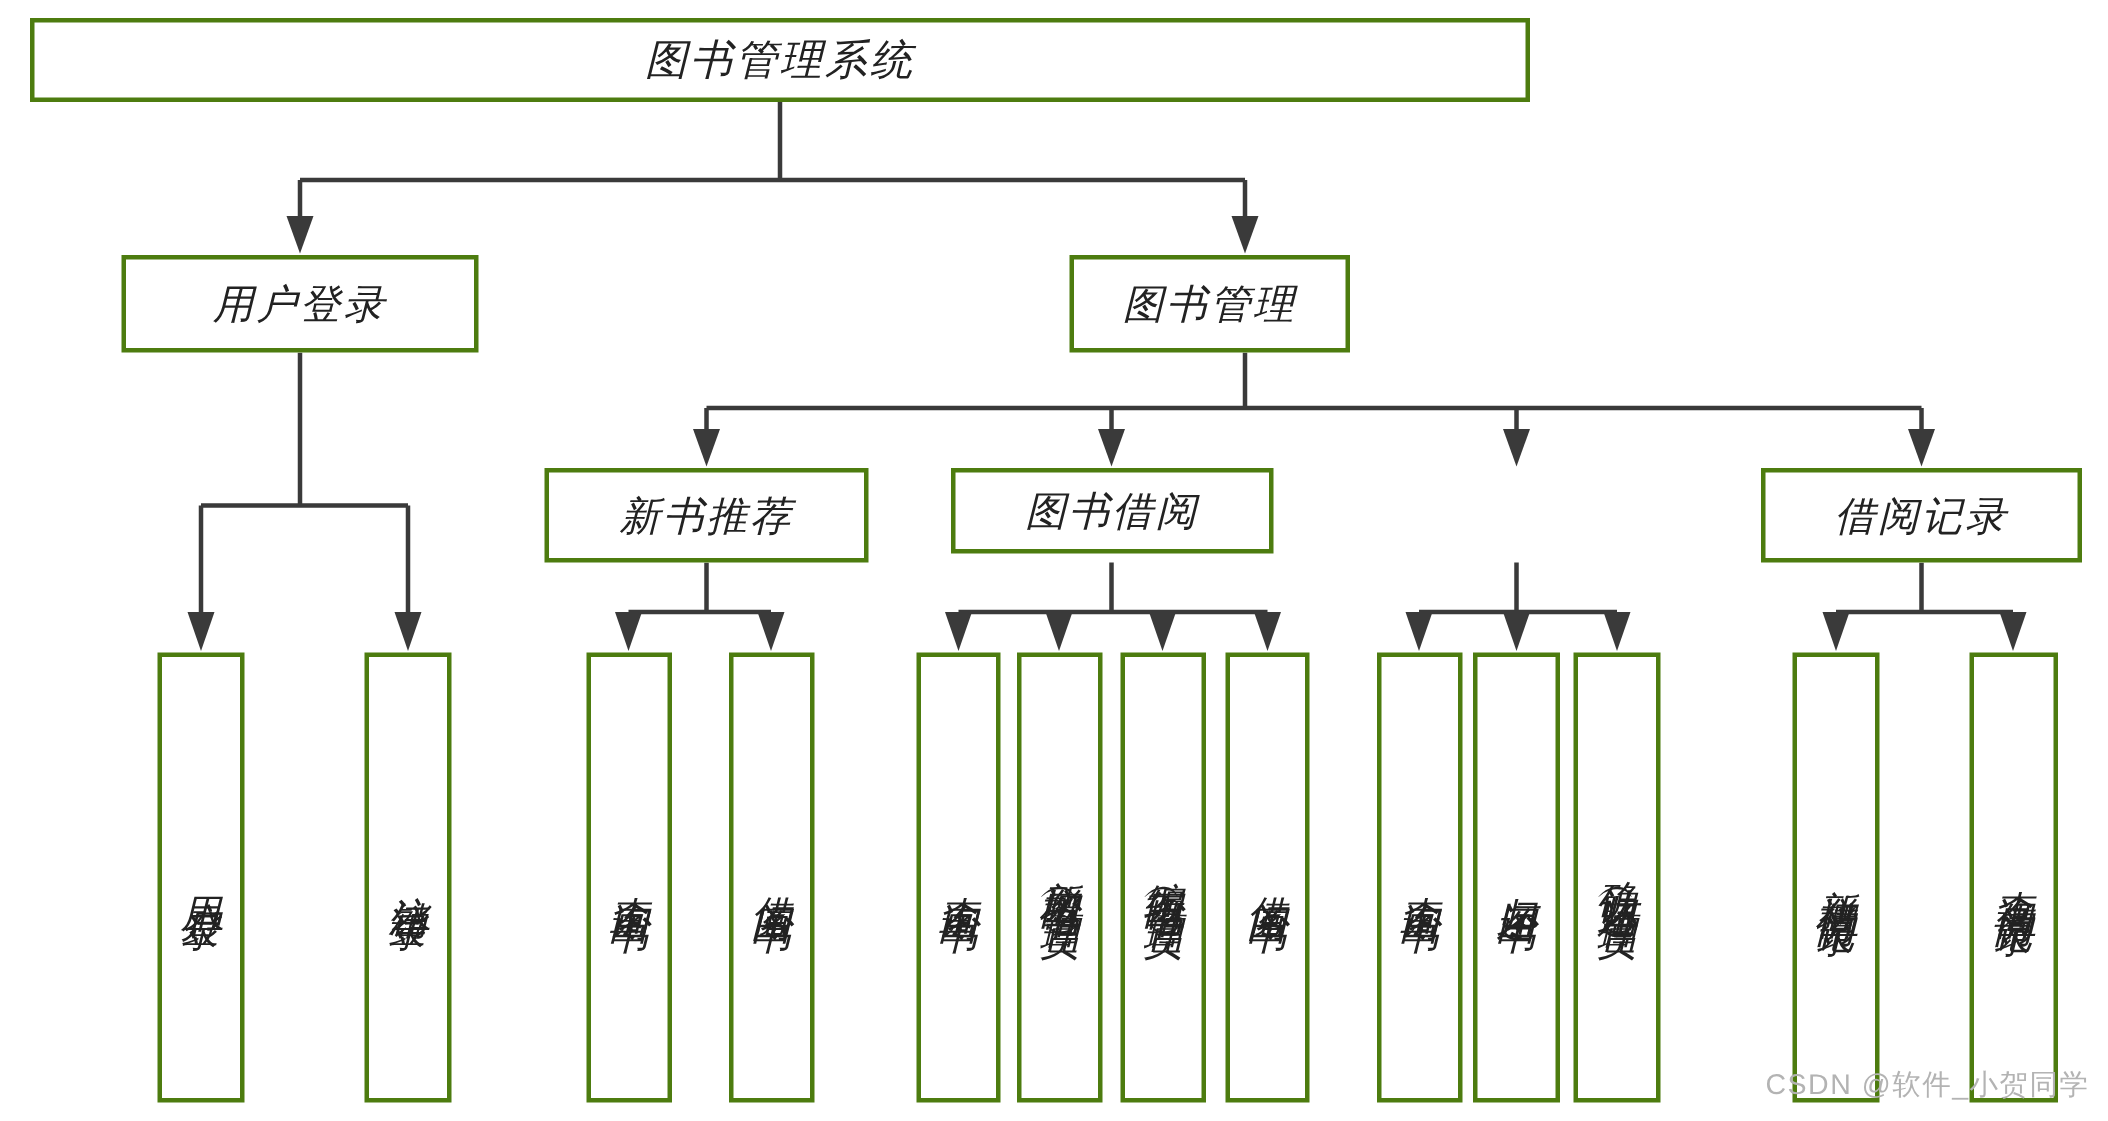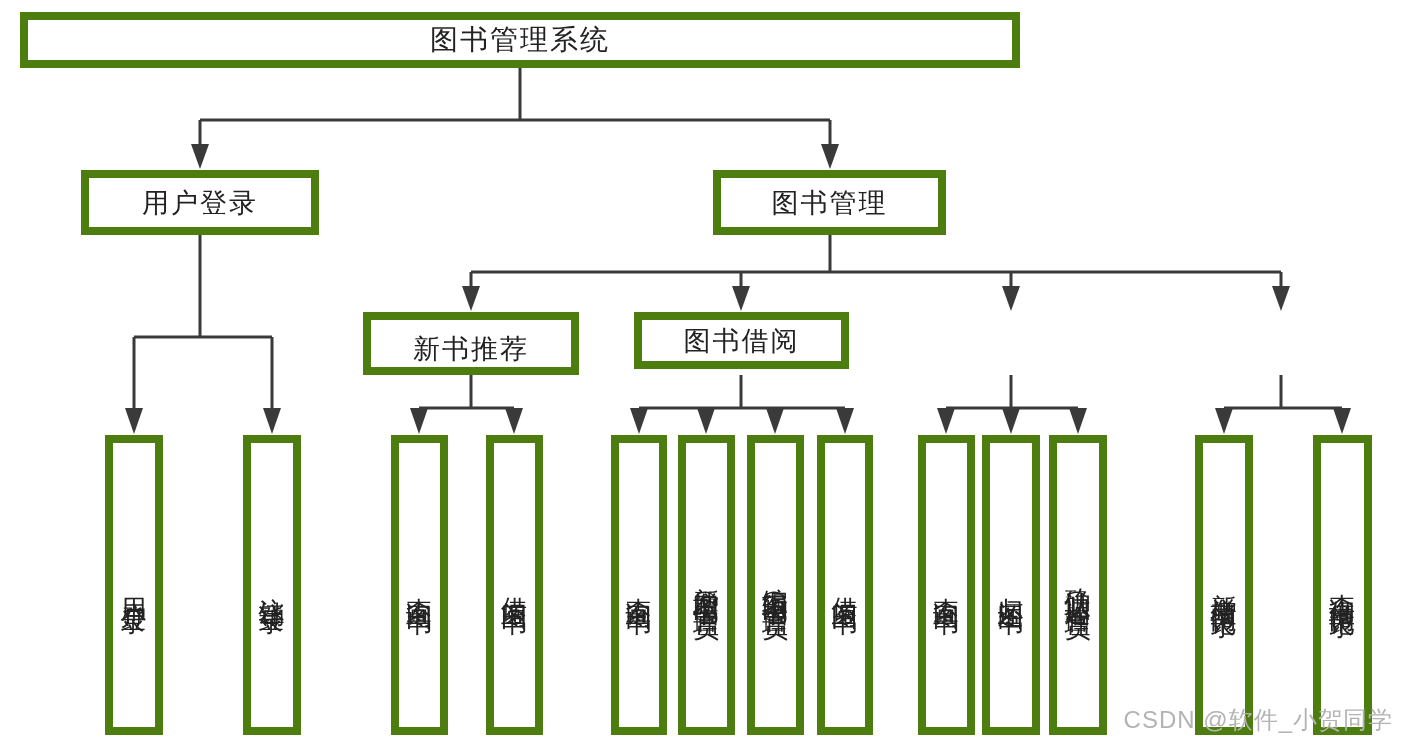--- a/index.html
+++ b/index.html
@@ -2,39 +2,39 @@
 <html><head>
 <meta charset="utf-8">
 <style>
   html,body{margin:0;padding:0;background:#fff;}
   #stage{
     position:relative;width:1405px;height:747px;background:#fff;overflow:hidden;
     font-family:"Liberation Sans","DejaVu Sans",sans-serif;color:#222;
   }
   #wires{position:absolute;left:0;top:0;width:1405px;height:747px;}
   .node{
-    position:absolute;box-sizing:border-box;border:8px solid #4d7c0f;background:#fff;
-    display:flex;align-items:center;justify-content:center;text-align:center;
+    position:absolute;box-sizing:border-box;border:3px solid #4d7c0f;background:#fff;
+    display:flex;align-items:center;justify-content:center;text-align:center;font-style:italic;
   }
   .hlabel{font-size:27px;letter-spacing:2px;color:#222;white-space:nowrap;}
   .title .hlabel{font-size:28px;}
   .vnode{top:435px;height:300px;}
   .vlabel{
     writing-mode:vertical-rl;text-orientation:mixed;
     font-size:26px;line-height:1;letter-spacing:4px;color:#222;
   }
   #watermark{
-    position:absolute;right:12px;bottom:11px;font-size:24px;letter-spacing:1px;
+    position:absolute;right:12px;bottom:11px;font-size:19px;letter-spacing:1px;
     color:#b3b3b3;white-space:nowrap;
   }
   
   .n-root      {left:20px;  top:12px;  width:1000px;height:56px;}
   .n-login     {left:81px;  top:170px; width:238px; height:65px;}
-  .n-manage    {left:713px; top:170px; width:233px; height:65px;}
-  .n-recommend {left:363px; top:312px; width:216px; height:63px;align-items:flex-end;}
+  .n-manage    {left:713px; top:170px; width:187px; height:65px;}
+  .n-recommend {left:363px; top:312px; width:216px; height:63px;}
   .n-borrow    {left:634px; top:312px; width:215px; height:57px;}
   .n-current   {left:904px; top:312px; width:215px; height:63px;}
   .n-records   {left:1174px;top:312px; width:214px; height:63px;}
   .n-userlogin {left:105px; width:58px;}
   .n-logout    {left:243px; width:58px;}
   .n-recq      {left:391px; width:57px;}
   .n-recb      {left:486px; width:57px;}
   .n-borq      {left:611px; width:56px;}
   .n-boradd    {left:678px; width:57px;}
   .n-boredit   {left:747px; width:57px;}
@@ -103,20 +103,23 @@
   <div class="node n-manage">
     <span class="hlabel">图书管理</span>
   </div>
 
   <div class="node n-recommend">
     <span class="hlabel">新书推荐</span>
   </div>
   <div class="node n-borrow">
     <span class="hlabel">图书借阅</span>
   </div>
+  <div class="node n-records">
+    <span class="hlabel">借阅记录</span>
+  </div>
 
   <div class="node vnode n-userlogin">
     <span class="vlabel">用户登录</span>
   </div>
   <div class="node vnode n-logout">
     <span class="vlabel">注销登录</span>
   </div>
 
   <div class="node vnode n-recq">
     <span class="vlabel">查询图书</span>

